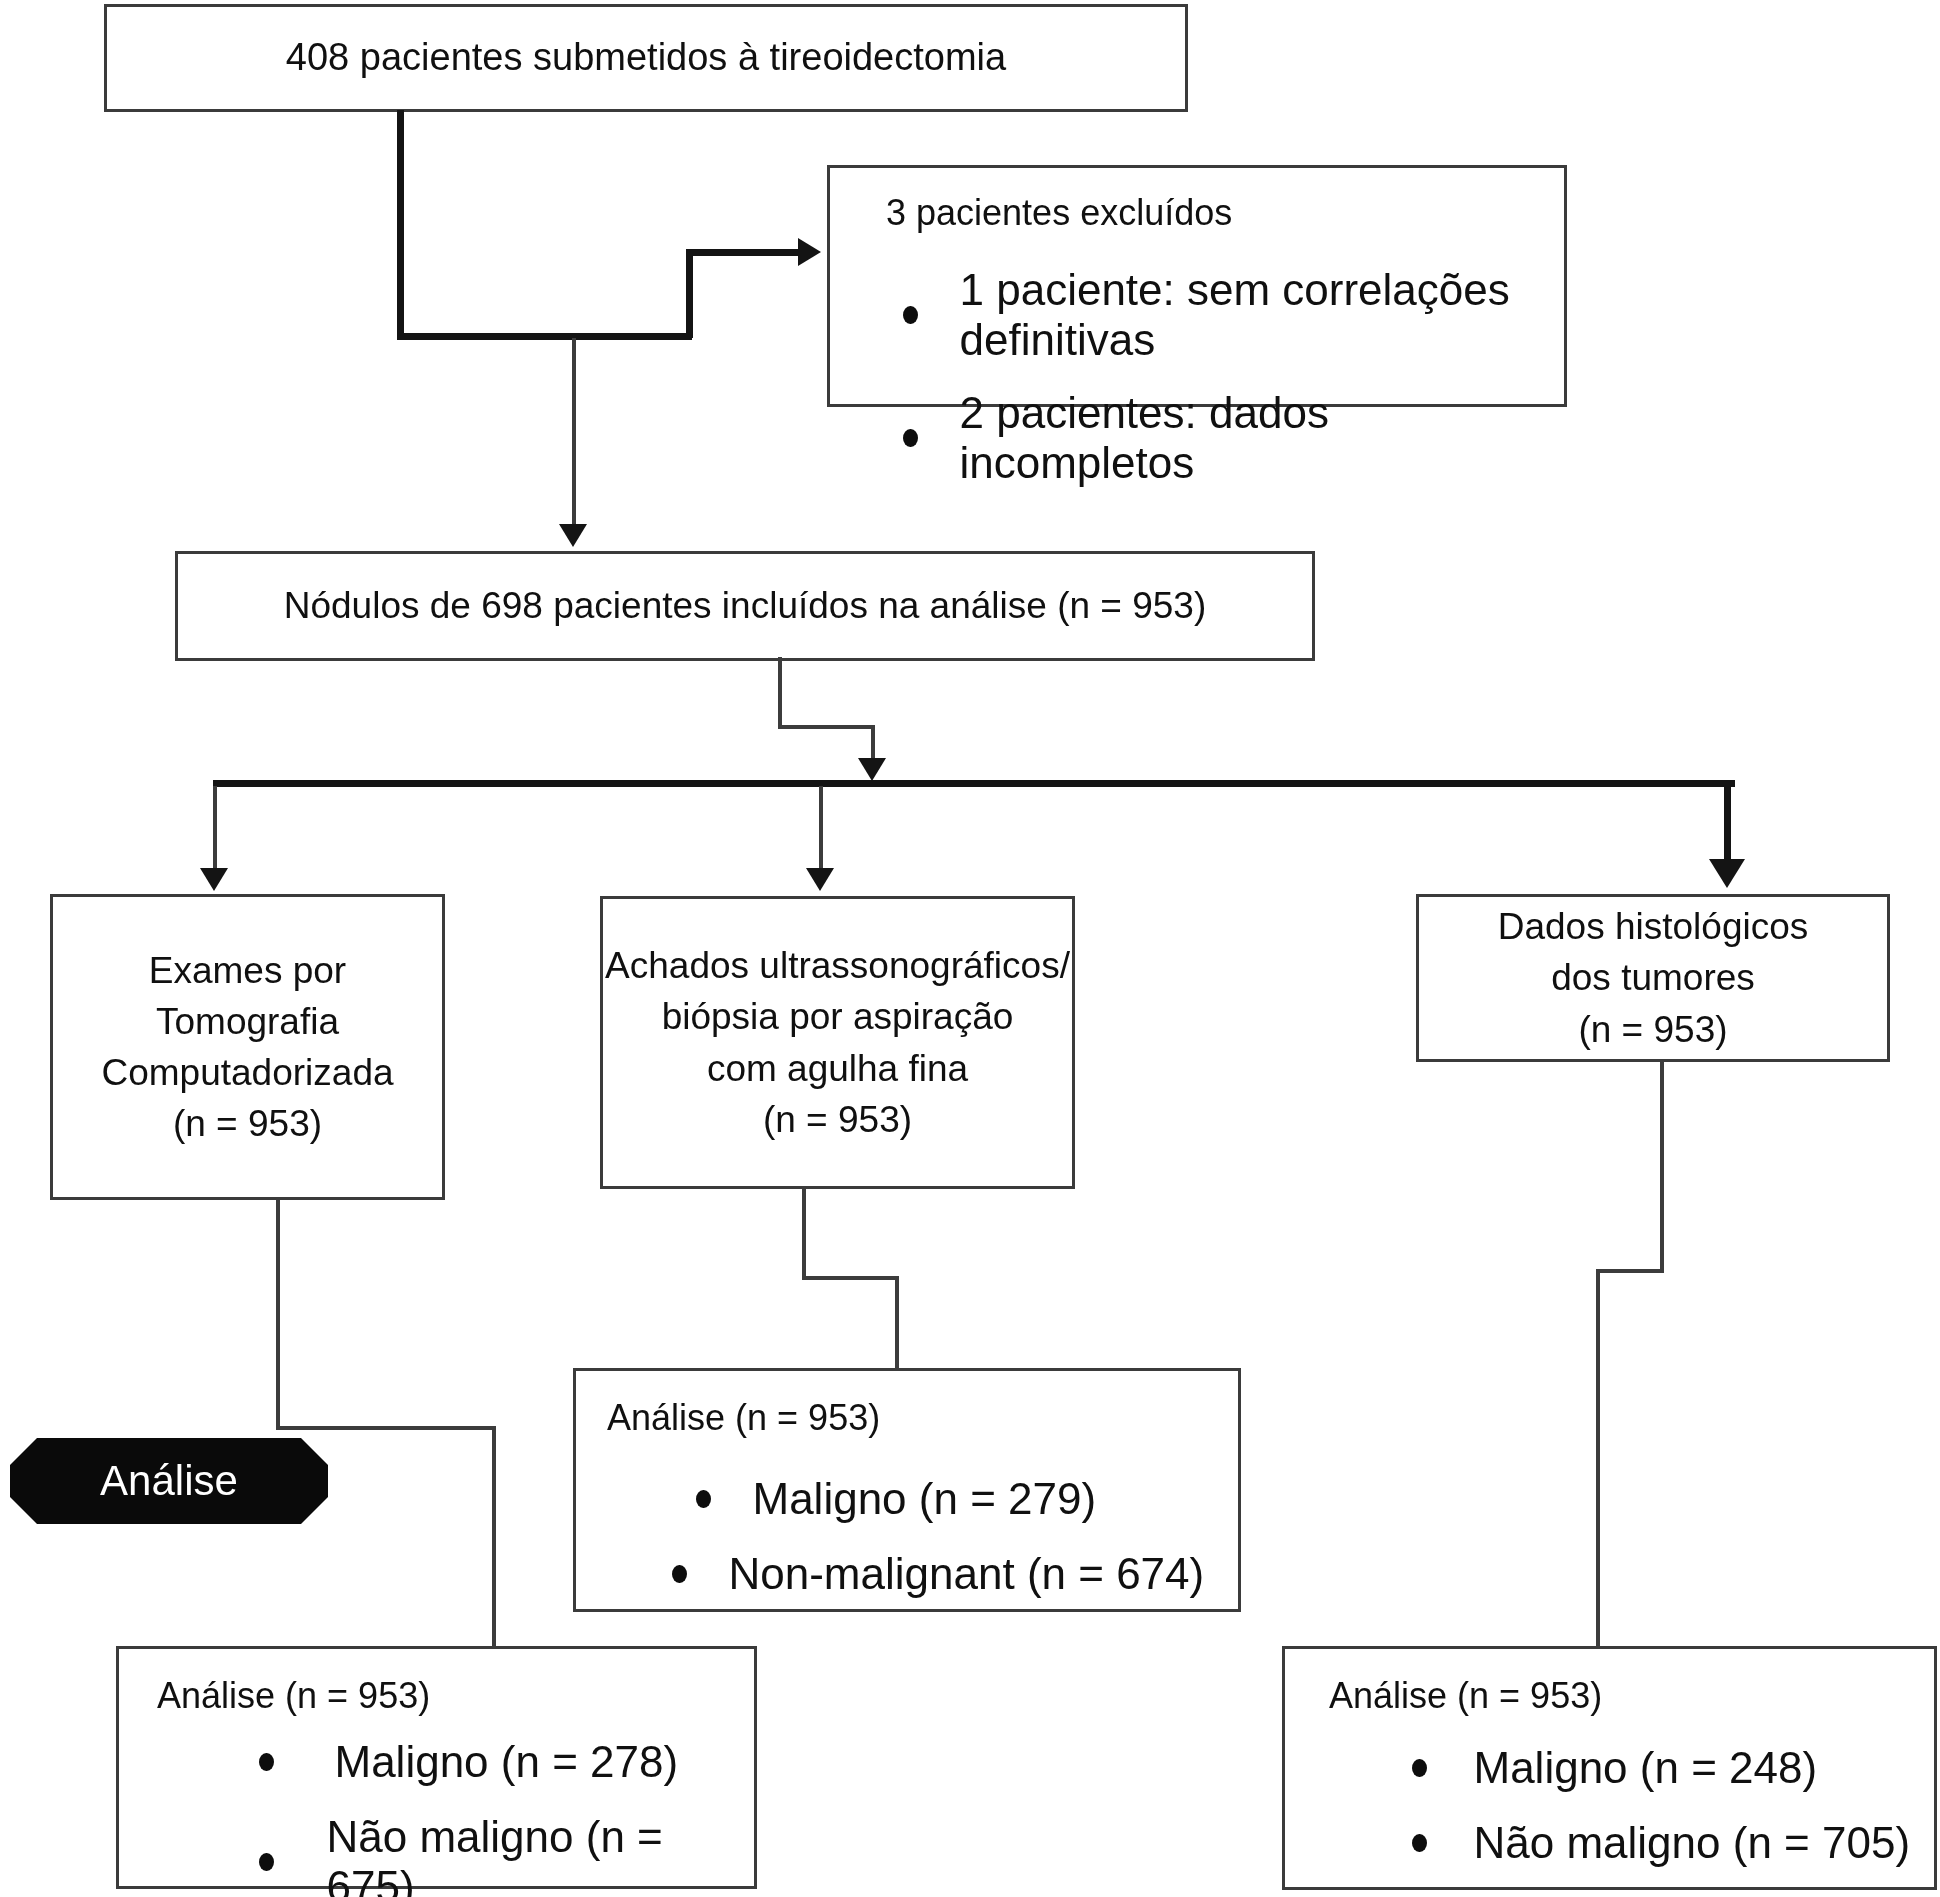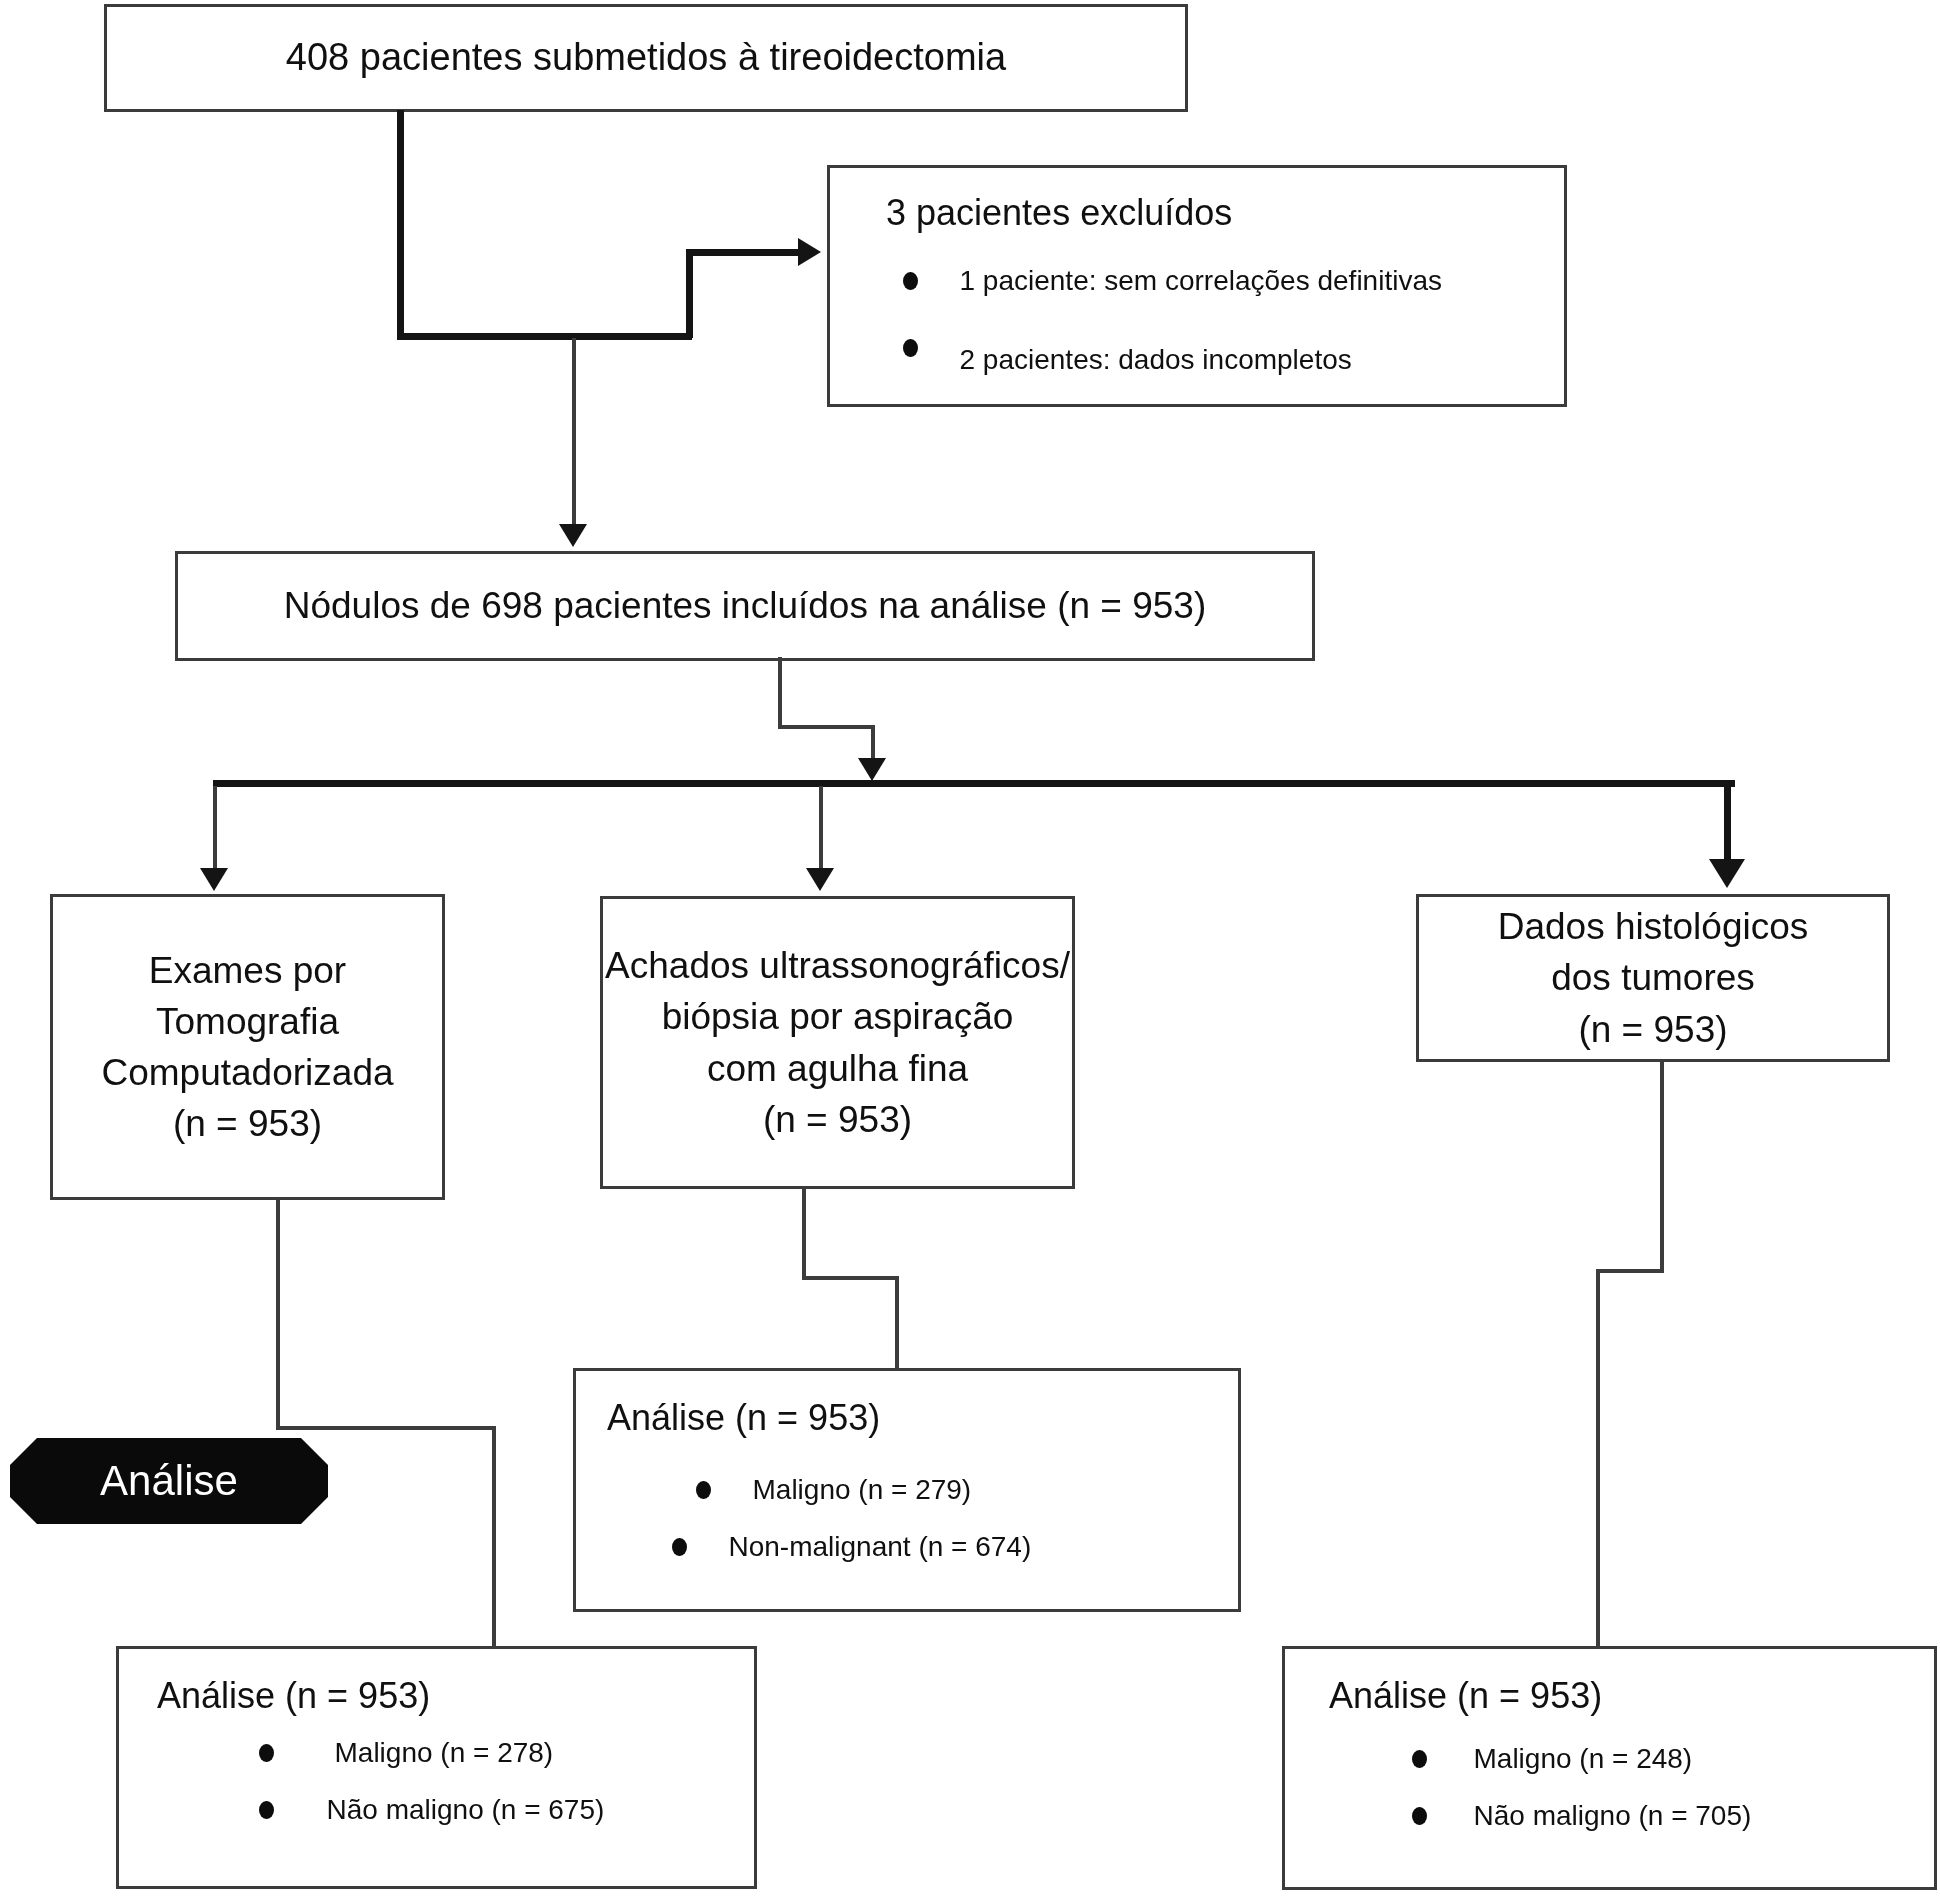--- a/index.html
+++ b/index.html
@@ -9,21 +9,21 @@
   }
   .box{
     position:absolute;background:#ffffff;border:3.6px solid #3b3b3b;
     box-sizing:border-box;
   }
   .center-box{display:flex;align-items:center;justify-content:center;text-align:center;}
   .lines-box{display:flex;flex-direction:column;justify-content:center;text-align:center;line-height:1.38;}
   .t41{font-size:37px;}
   .t42{font-size:38px;}
   .panel-title{font-size:36px;}
-  .bullet-row{display:flex;align-items:center;font-size:28px;}
+  .bullet-row{display:flex;align-items:center;font-size:44px;}
   .dot{width:14.5px;height:18px;border-radius:50%;background:#0d0d0d;flex:0 0 auto;}
   .vline,.hline{position:absolute;}
   .thick{background:#141414;}
   .thin{background:#3c3c3c;}
   .arrow-down{position:absolute;width:0;height:0;border-left:14.5px solid transparent;
     border-right:14.5px solid transparent;border-top:23.6px solid #141414;}
   .arrow-down.big{border-left-width:18px;border-right-width:18px;border-top-width:29px;}
   .arrow-right{position:absolute;width:0;height:0;border-top:14.5px solid transparent;
     border-bottom:14.5px solid transparent;border-left:23.6px solid #141414;}
   .label-octagon{
@@ -43,21 +43,21 @@
   </div>
 
   <div class="box" style="left:827px;top:165px;width:740px;height:242px;">
     <div class="panel-title" style="padding:23.6px 0 0 56px;">3 pacientes excluídos</div>
     <div class="bullet-row" style="margin-top:31px;padding-left:73px;">
       <span class="dot"></span>
       <span style="margin-left:42px;">1 paciente: sem correlações definitivas</span>
     </div>
     <div class="bullet-row" style="margin-top:23.6px;padding-left:73px;">
       <span class="dot"></span>
-      <span style="margin-left:42px;margin-top:24px;">2 pacientes: dados incompletos</span>
+      <span style="margin-left:42px;">2 pacientes: dados incompletos</span>
     </div>
   </div>
 
   <div class="box center-box t41" style="left:175px;top:551px;width:1140px;height:110px;">
     <span>Nódulos de 698 pacientes incluídos na análise (n = 953)</span>
   </div>
 
   <div class="box lines-box t41" style="left:50px;top:894px;width:395px;height:306px;">
     <span>Exames por</span>
     <span>Tomografia</span>

